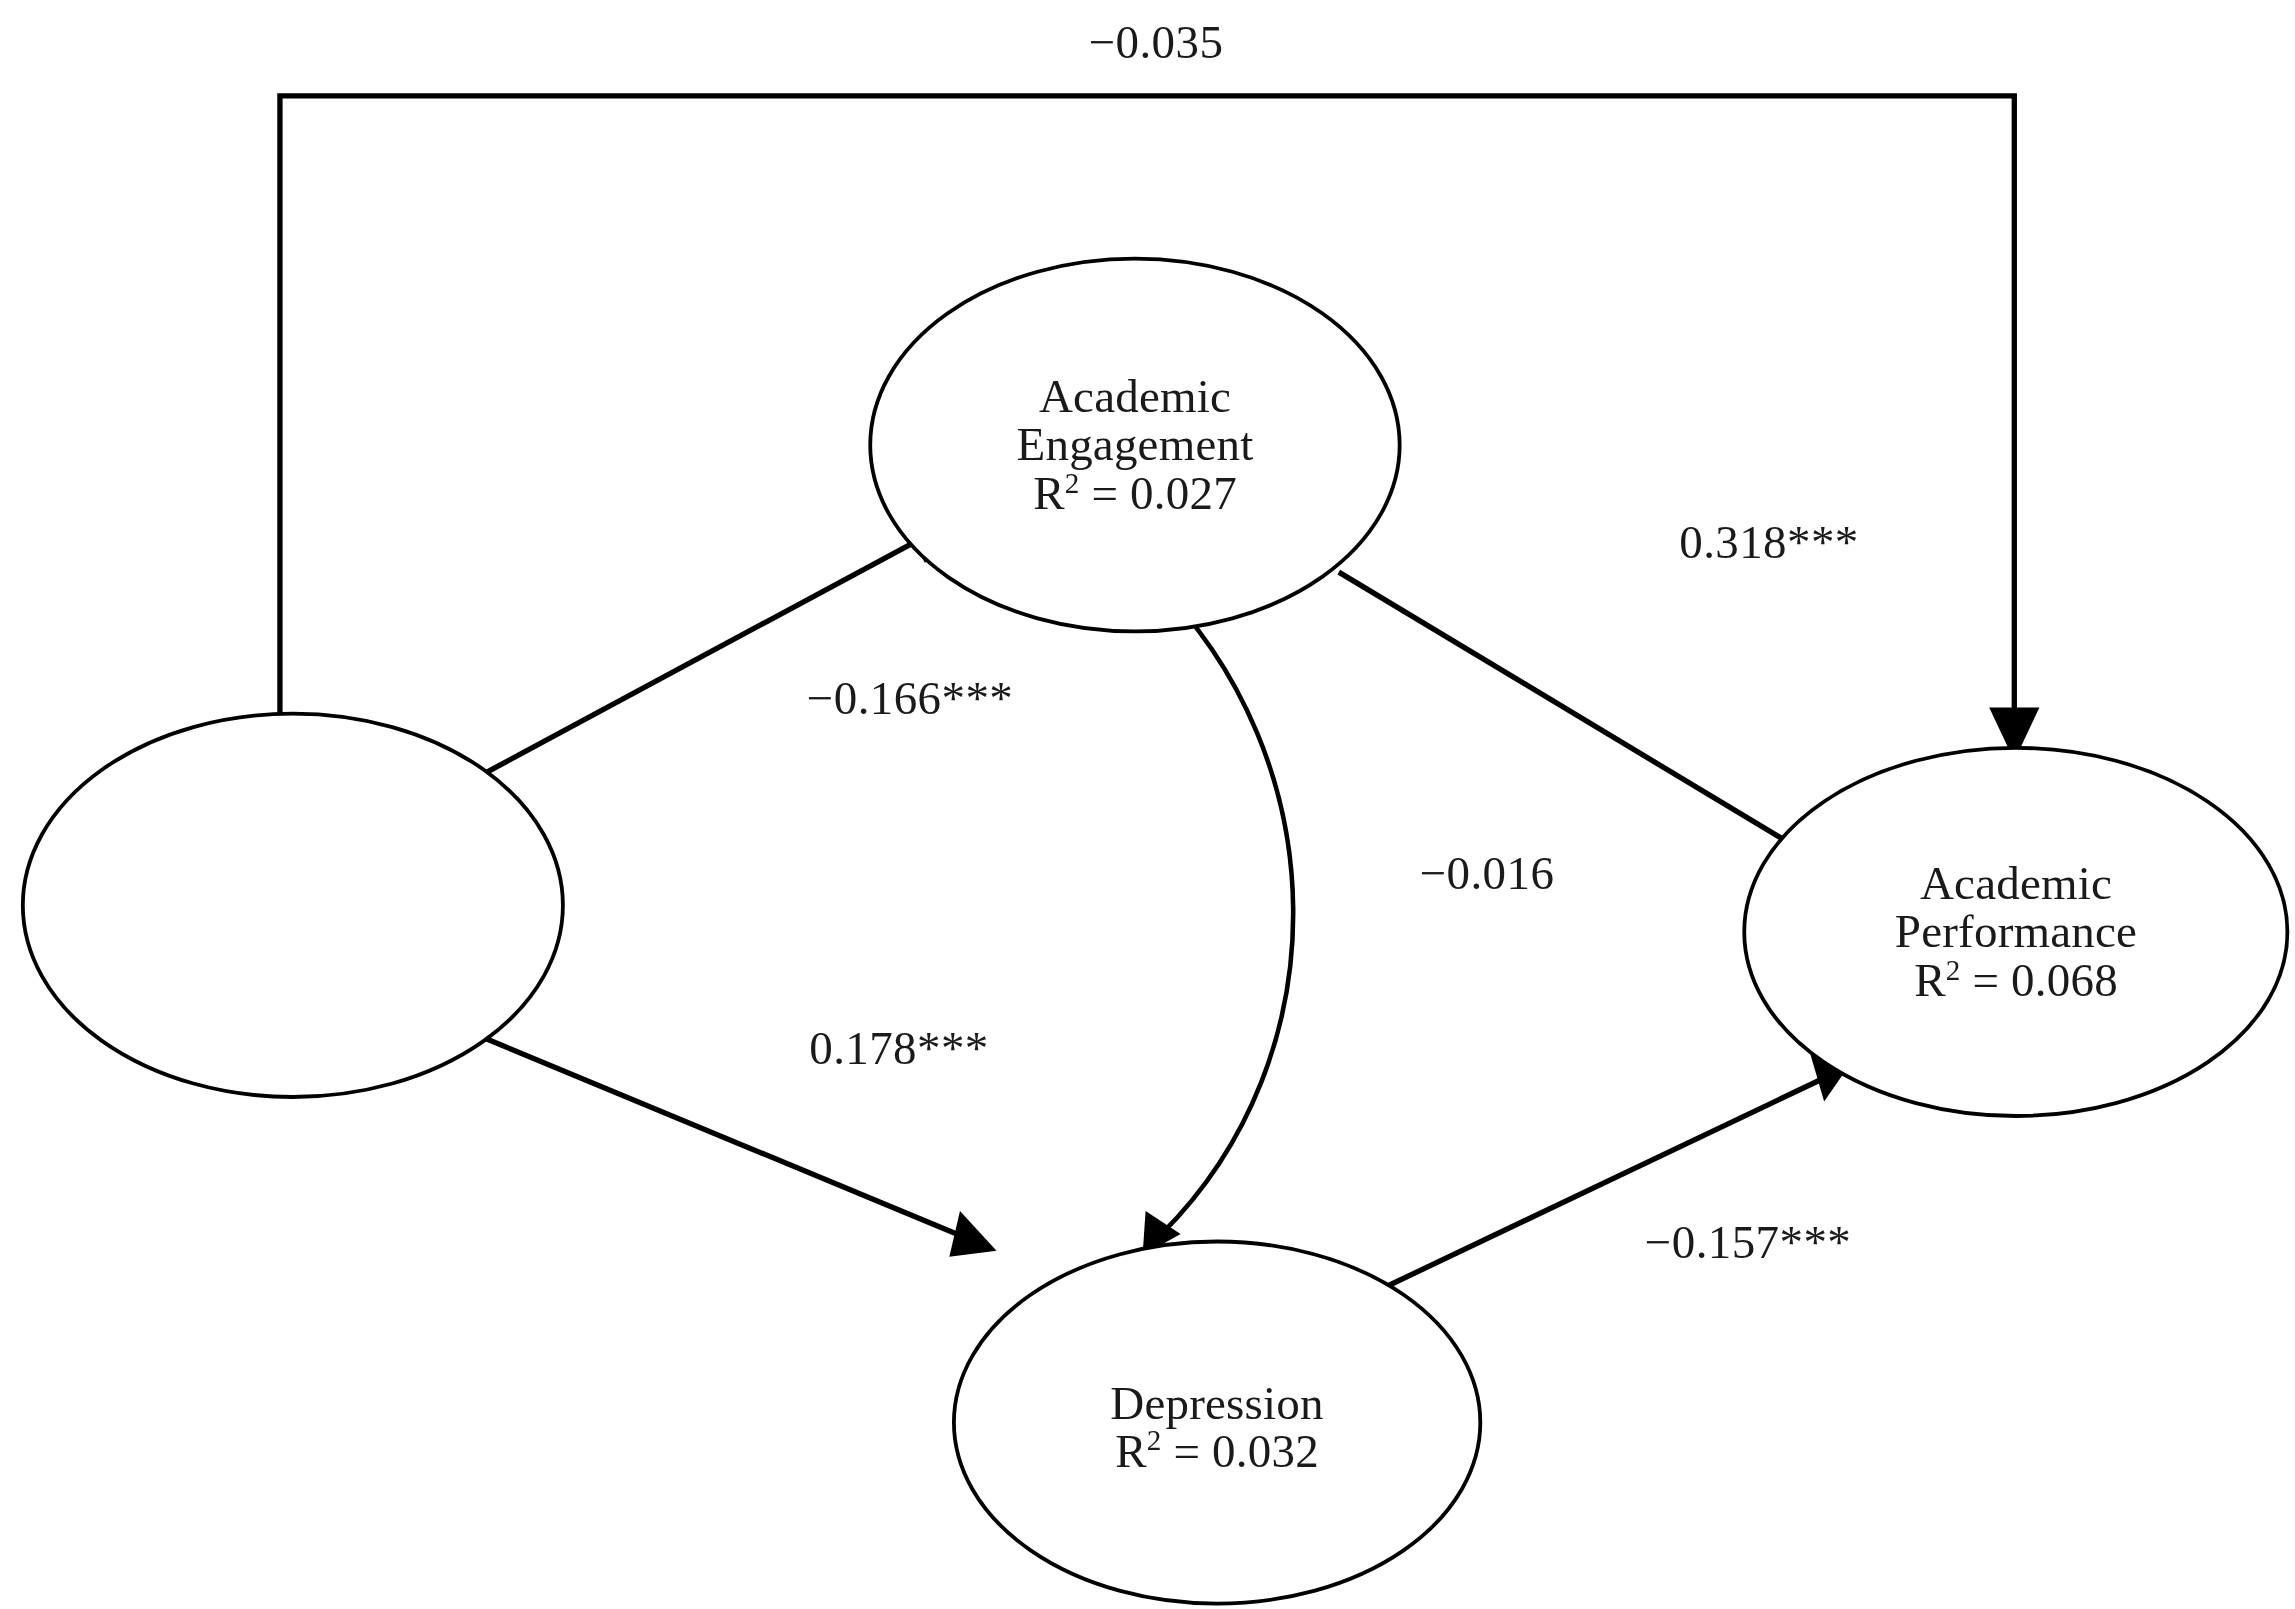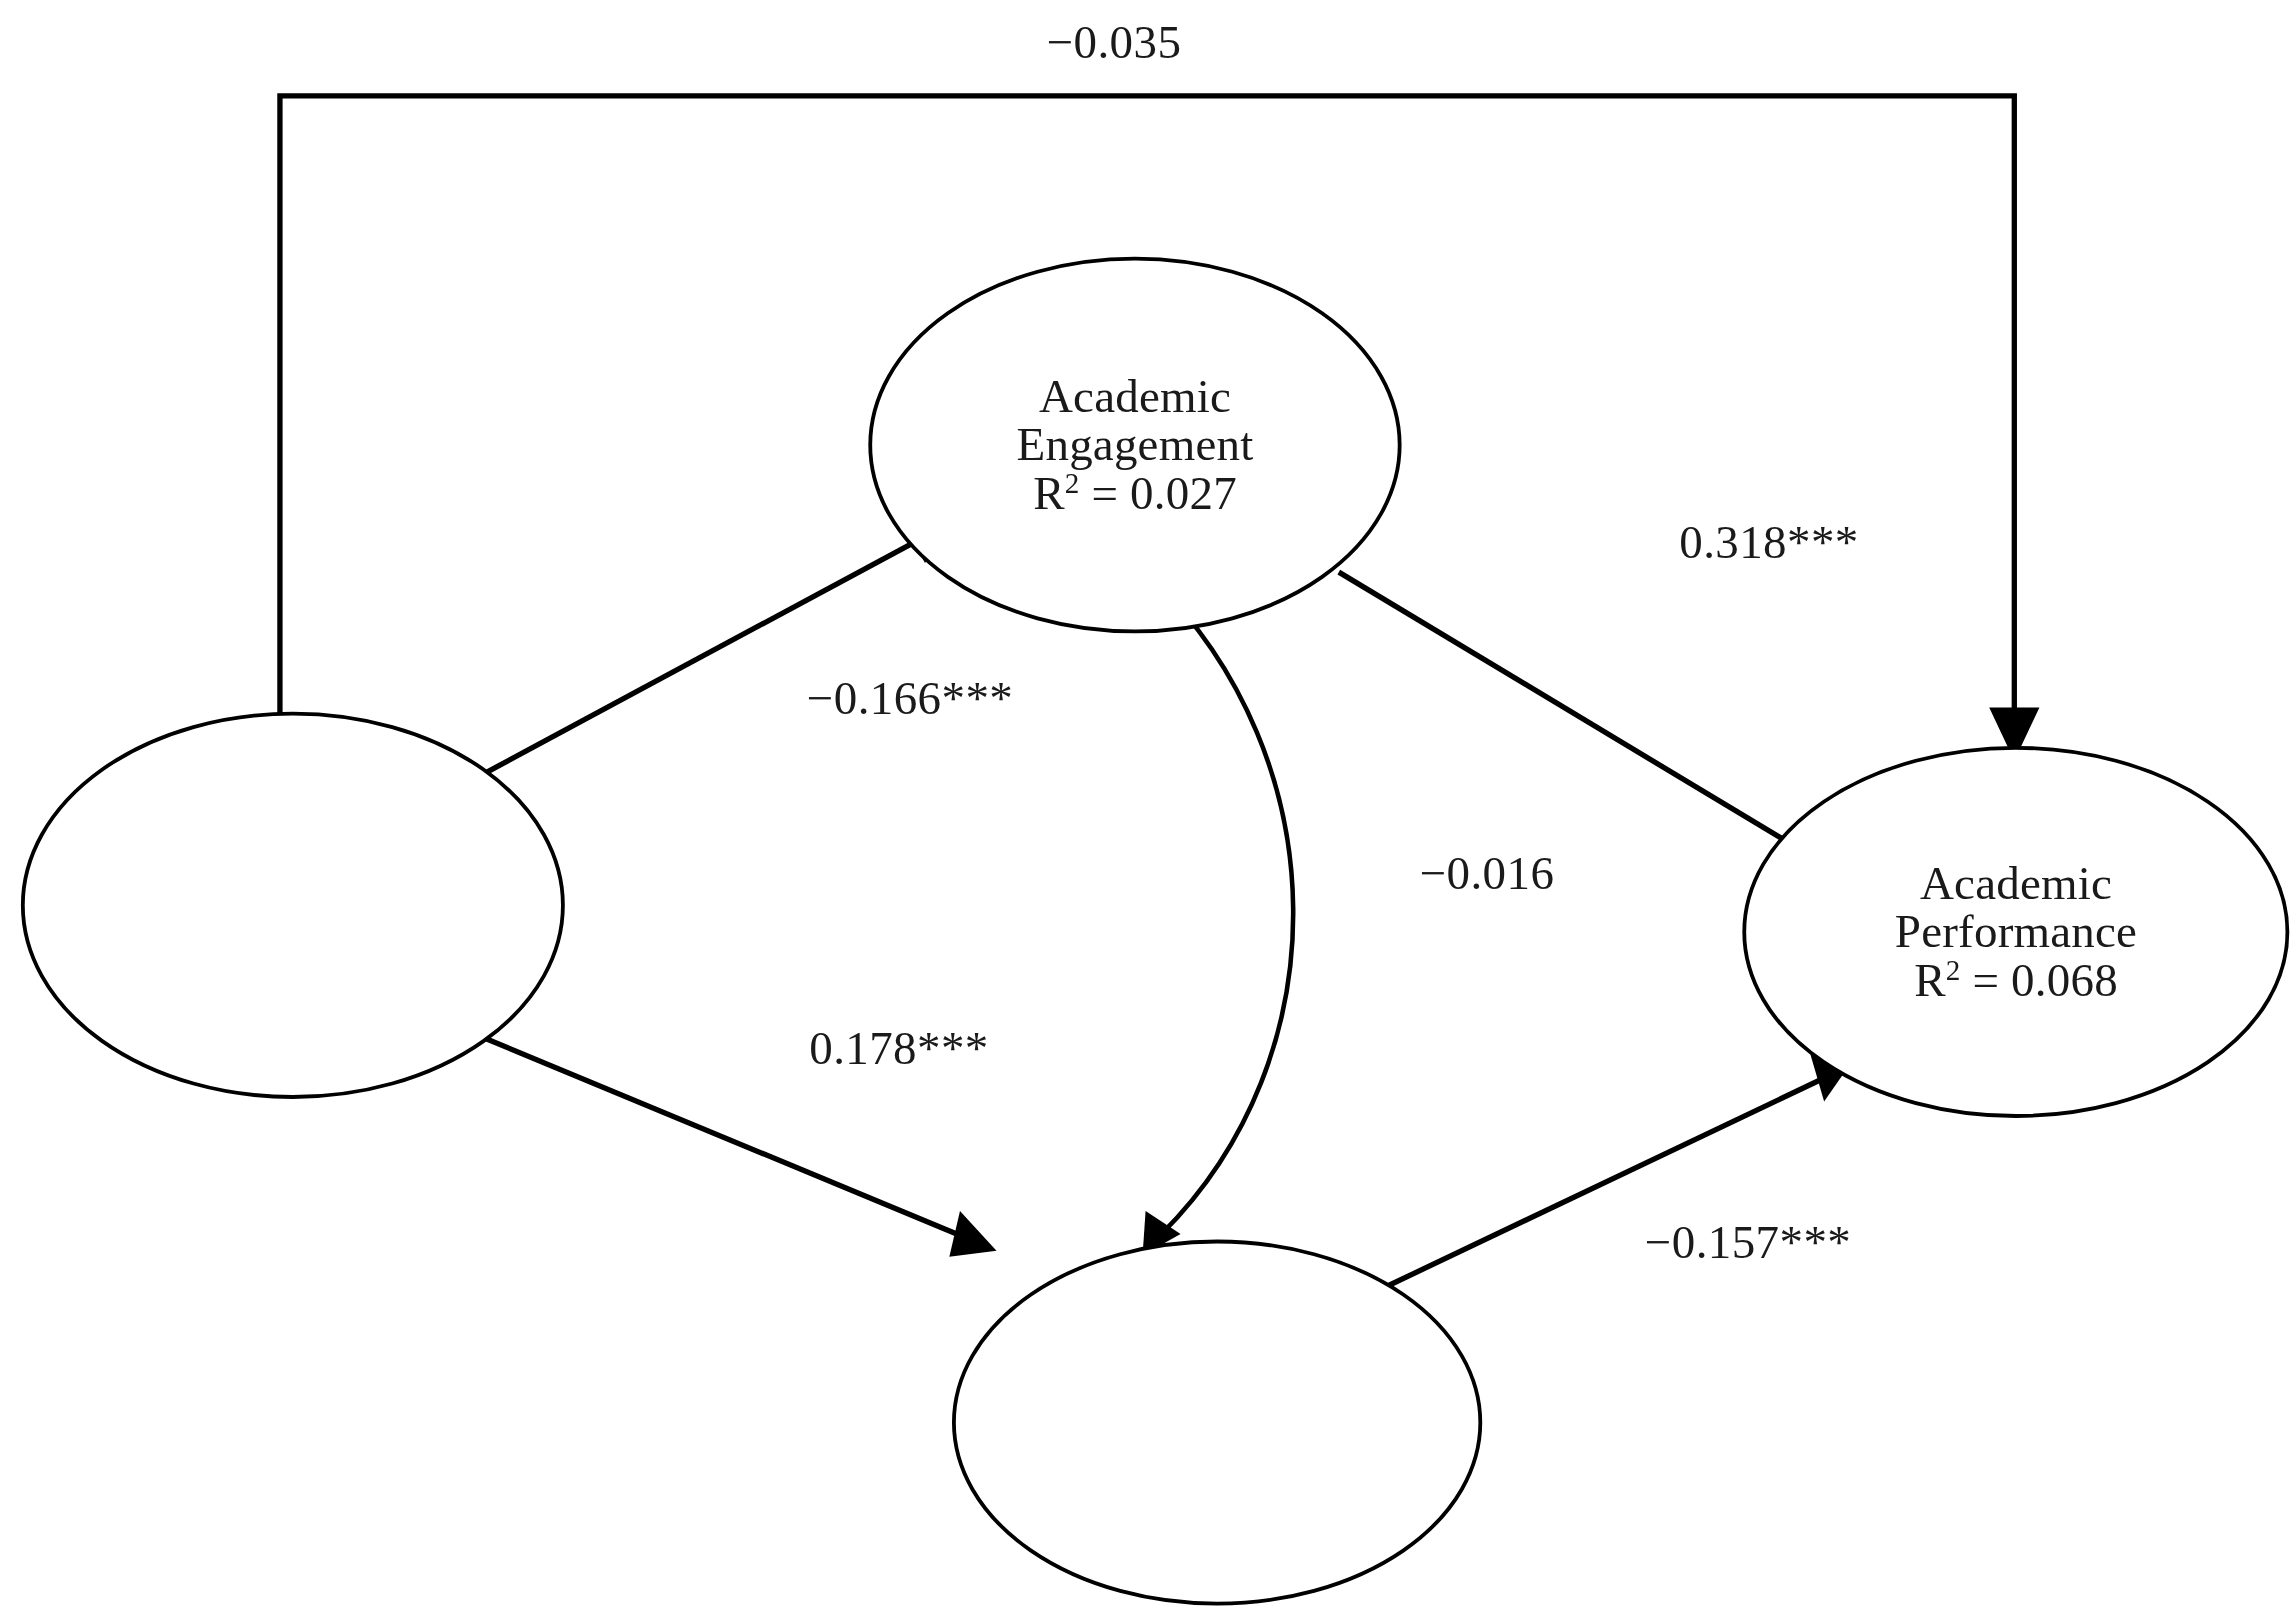--- a/index.html
+++ b/index.html
@@ -129,22 +129,26 @@
     <span>Engagement</span>
     <span class="r2"><span>R</span><sup>2</sup> <span>= 0.027</span></span>
   </div>
 
   <div class="node-label" style="left:2016px; top:932px;">
     <span>Academic</span><br>
     <span>Performance</span>
     <span class="r2"><span>R</span><sup>2</sup> <span>= 0.068</span></span>
   </div>
 
+  <div class="node-label" style="left:1217px; top:1427px;">
+    <span>Depression</span>
+    <span class="r2"><span>R</span><sup>2</sup> <span>= 0.032</span></span>
+  </div>
 
-  <div class="edge-label" style="left:1114px; top:42px;text-align:center;">−0.035</div>
+  <div class="edge-label" style="left:1156px; top:42px;text-align:center;">−0.035</div>
 
   <div class="edge-label" style="left:910px; top:698px;">−0.166***</div>
 
   <div class="edge-label" style="left:1769px; top:542px;text-align:right;">0.318***</div>
 
   <div class="edge-label" style="left:899px; top:1048px;">0.178***</div>
 
   <div class="edge-label" style="left:1748px; top:1242px;text-align:center;">−0.157***</div>
 
   <div class="edge-label" style="left:1487px; top:873px;">−0.016</div>

